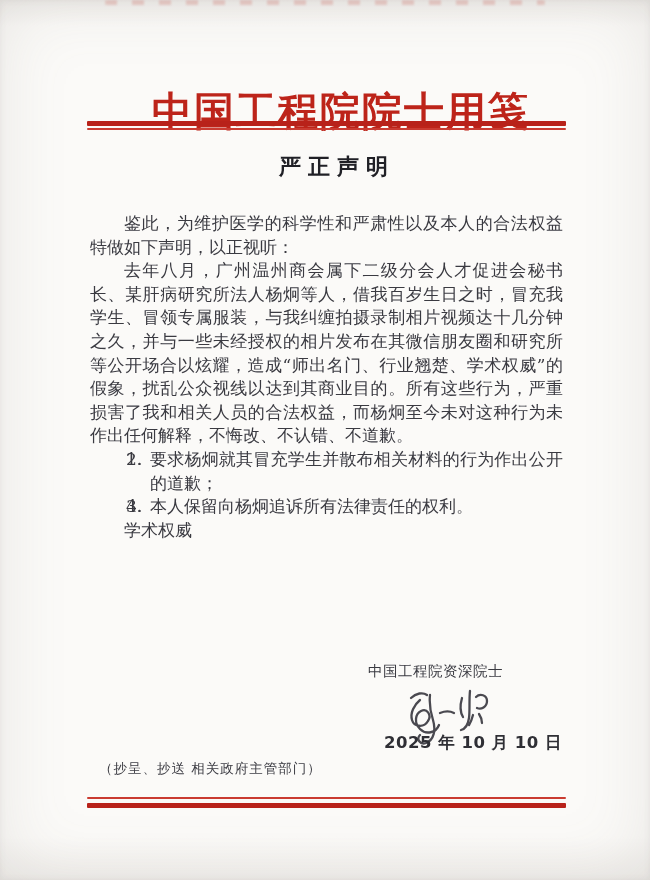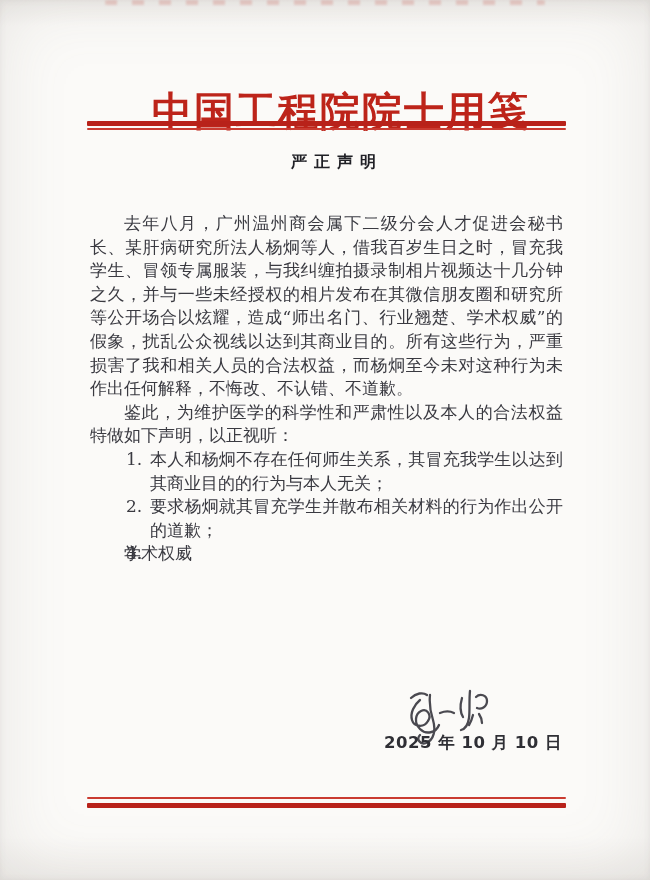--- a/index.html
+++ b/index.html
@@ -29,21 +29,21 @@
   .rule{position:absolute;left:87px;right:84px;}
   .rule-top{top:121px;}
   .rule-bottom{top:797px;}
   .rule .thick{height:4.5px;background:#b8221a;border-radius:1px;}
   .rule .thin{height:2px;background:#ca3b31;border-radius:1px;}
   .rule-top .thin{margin-top:2.5px;}
   .rule-bottom .thick{margin-top:3.5px;height:5px;}
   .doc-title{
     position:absolute;top:152px;left:0;width:100%;
     margin:0;text-align:center;
-    font-size:16px;font-weight:700;letter-spacing:7px;
+    font-size:22px;font-weight:700;letter-spacing:7px;
     color:#202026;padding-left:24px;box-sizing:border-box;
     font-family:"DejaVu Sans", sans-serif;
   }
   .body{
     position:absolute;left:90px;width:473px;top:212px;
     font-size:17px;line-height:23.6px;
     text-align:justify;
   }
   .body p{margin:0;text-indent:2em;}
   .list{margin:0;}
@@ -76,57 +76,59 @@
   <h1 class="letterhead">中国工程院院士用笺</h1>
 
   <div class="rule rule-top">
     <div class="thick"></div>
     <div class="thin"></div>
   </div>
 
   <h2 class="doc-title">严正声明</h2>
 
   <div class="body">
+    <p>鉴此，为维护医学的科学性和严肃性以及本人的合法权益特做如下声明，以正视听：</p>
     <p>去年八月，广州温州商会属下二级分会人才促进会秘书长、某肝病研究所法人杨炯等人，借我百岁生日之时，冒充我学生、冒领专属服装，与我纠缠拍摄录制相片视频达十几分钟之久，并与一些未经授权的相片发布在其微信朋友圈和研究所等公开场合以炫耀，造成“师出名门、行业翘楚、学术权威”的假象，扰乱公众视线以达到其商业目的。所有这些行为，严重损害了我和相关人员的合法权益，而杨炯至今未对这种行为未作出任何解释，不悔改、不认错、不道歉。</p>
-    <p>鉴此，为维护医学的科学性和严肃性以及本人的合法权益特做如下声明，以正视听：</p>
     <div class="list">
       <div class="li">
         <span class="num">1.</span>
-        <span class="txt">本人和杨炯不存在任何师生关系，其冒充我学生以达到其商业目的的行为与本人无关；</span>
       </div>
       <div class="li">
         <span class="num">2.</span>
         <span class="txt">要求杨炯就其冒充学生并散布相关材料的行为作出公开的道歉；</span>
       </div>
       <div class="li">
         <span class="num">3.</span>
       </div>
       <div class="li">
         <span class="num">4.</span>
+        <span class="txt">本人保留向杨炯追诉所有法律责任的权利。</span>
       </div>
     </div>
     <p class="closing">学术权威</p>
   </div>
 
+  <div class="signer">中国工程院资深院士</div>
 
   <svg class="sig" width="96" height="62" viewBox="0 0 96 62" fill="none">
     <g stroke="#3b3b42" stroke-width="2.3" stroke-linecap="round" stroke-linejoin="round" opacity="0.92">
       <path d="M12,11 C17,6 24,5 28,8"></path>
       <path d="M21,13 C15,18 11,26 13,33 C15,40 25,41 29,34 C33,28 28,21 22,24 C16,27 15,36 21,42 C27,48 37,46 40,38"></path>
       <path d="M31,8 C30,18 32,27 34,33 C37,43 35,53 27,56 C21,58 17,52 21,48"></path>
       <path d="M41,26 C46,24 51,24 55,26"></path>
       <path d="M63,11 C61,18 61,25 64,30"></path>
       <path d="M71,4 C70,13 71,23 70,31 C69,38 66,42 62,43"></path>
       <path d="M77,10 C81,6 88,8 88,14 C88,20 82,23 78,21"></path>
       <path d="M80,27 C82,30 83,33 83,36"></path>
       <path d="M74,28 C73,32 72,35 70,38"></path>
     </g>
   </svg>
 
   <div class="date">2025 年 10 月 10 日</div>
 
+  <div class="cc">（抄呈、抄送  相关政府主管部门）</div>
 
   <div class="rule rule-bottom">
     <div class="thin"></div>
     <div class="thick"></div>
   </div>
 
 </div>
 
 </body></html>

